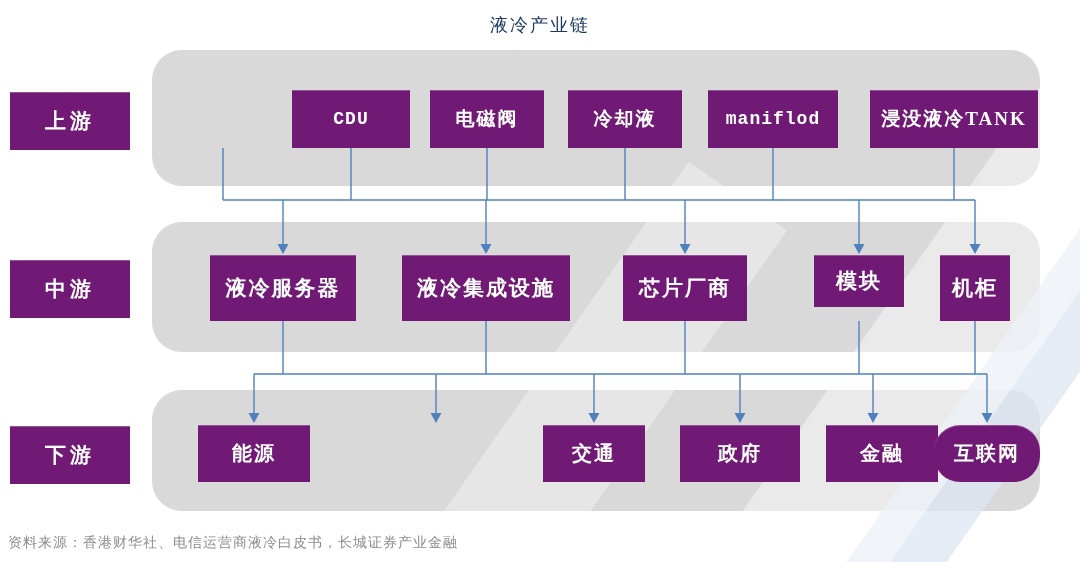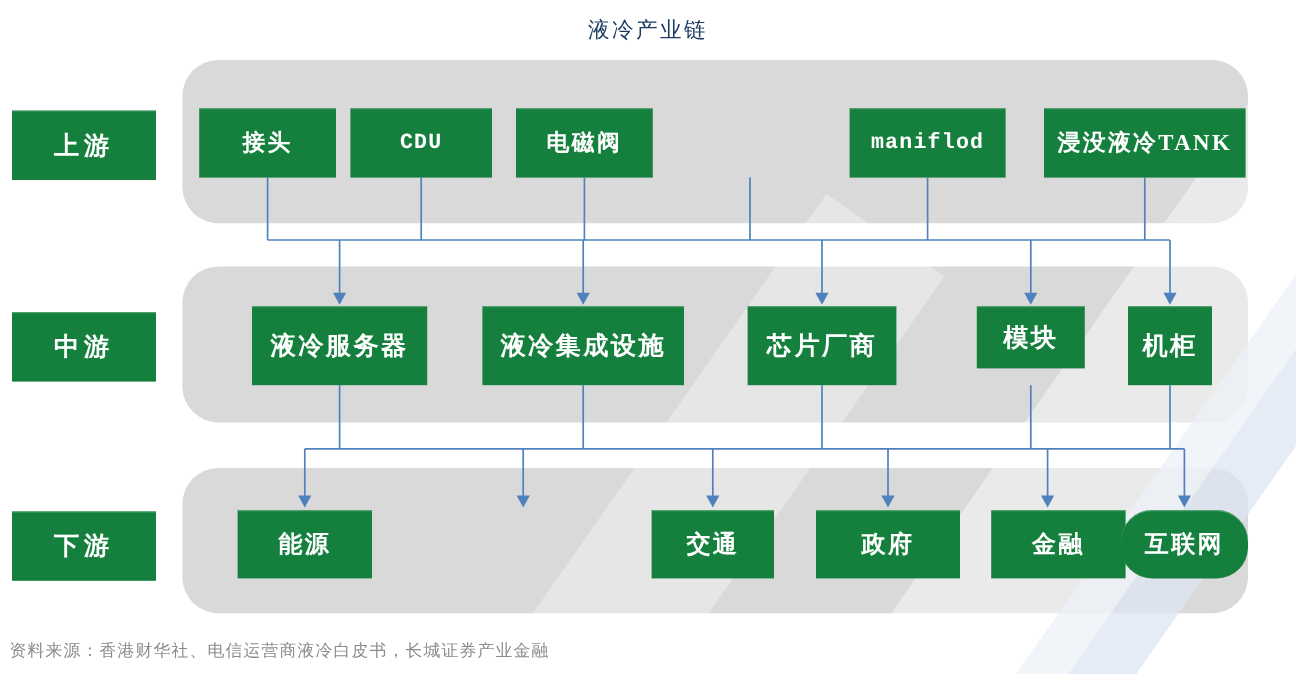--- a/index.html
+++ b/index.html
@@ -48,21 +48,21 @@
   .connector-layer {
     position: absolute;
     top: 0; left: 0;
     z-index: 3;
   }
   .flow-line { stroke: #4e81bd; stroke-width: 1.4; fill: none; }
   .flow-arrowhead { fill: #4e81bd; stroke: none; }
 
   .node, .tier-label {
     position: absolute;
-    background: #15803d;
+    background: #701a75;
     color: #ffffff;
     display: flex;
     align-items: center;
     justify-content: center;
     font-weight: bold;
     z-index: 4;
     box-shadow: inset 0 1px 0 rgba(255,255,255,0.25);
     white-space: nowrap;
   }
   .tier-label { font-size: 21px; letter-spacing: 4px; }
@@ -136,23 +136,23 @@
     <line class="flow-line" x1="873" y1="374" x2="873" y2="414"></line>
     <polygon class="flow-arrowhead" points="867.5,413 878.5,413 873,423"></polygon>
     <line class="flow-line" x1="987" y1="374" x2="987" y2="414"></line>
     <polygon class="flow-arrowhead" points="981.5,413 992.5,413 987,423"></polygon>
   </svg>
 
   <div class="tier-label" style="left:10px; top:92px;  width:120px; height:58px;">上游</div>
   <div class="tier-label" style="left:10px; top:260px; width:120px; height:58px;">中游</div>
   <div class="tier-label" style="left:10px; top:426px; width:120px; height:58px;">下游</div>
 
-  <div class="node t1" style="left:166px; top:90px; width:114px; height:58px;">接头</div>
   <div class="node t1-latin" style="left:292px; top:90px; width:118px; height:58px;">CDU</div>
   <div class="node t1" style="left:430px; top:90px; width:114px; height:58px;">电磁阀</div>
+  <div class="node t1" style="left:568px; top:90px; width:114px; height:58px;">冷却液</div>
   <div class="node t1-latin" style="left:708px; top:90px; width:130px; height:58px;">maniflod</div>
   <div class="node t1" style="left:870px; top:90px; width:168px; height:58px;">浸没液冷TANK</div>
 
   <div class="node t2" style="left:210px; top:255px; width:146px; height:66px;">液冷服务器</div>
   <div class="node t2" style="left:402px; top:255px; width:168px; height:66px;">液冷集成设施</div>
   <div class="node t2" style="left:623px; top:255px; width:124px; height:66px;">芯片厂商</div>
   <div class="node t2" style="left:814px; top:255px; width:90px; height:52px;">模块</div>
   <div class="node t2" style="left:940px; top:255px; width:70px; height:66px;">机柜</div>
 
   <div class="node t3" style="left:198px; top:425px; width:112px; height:57px;">能源</div>

